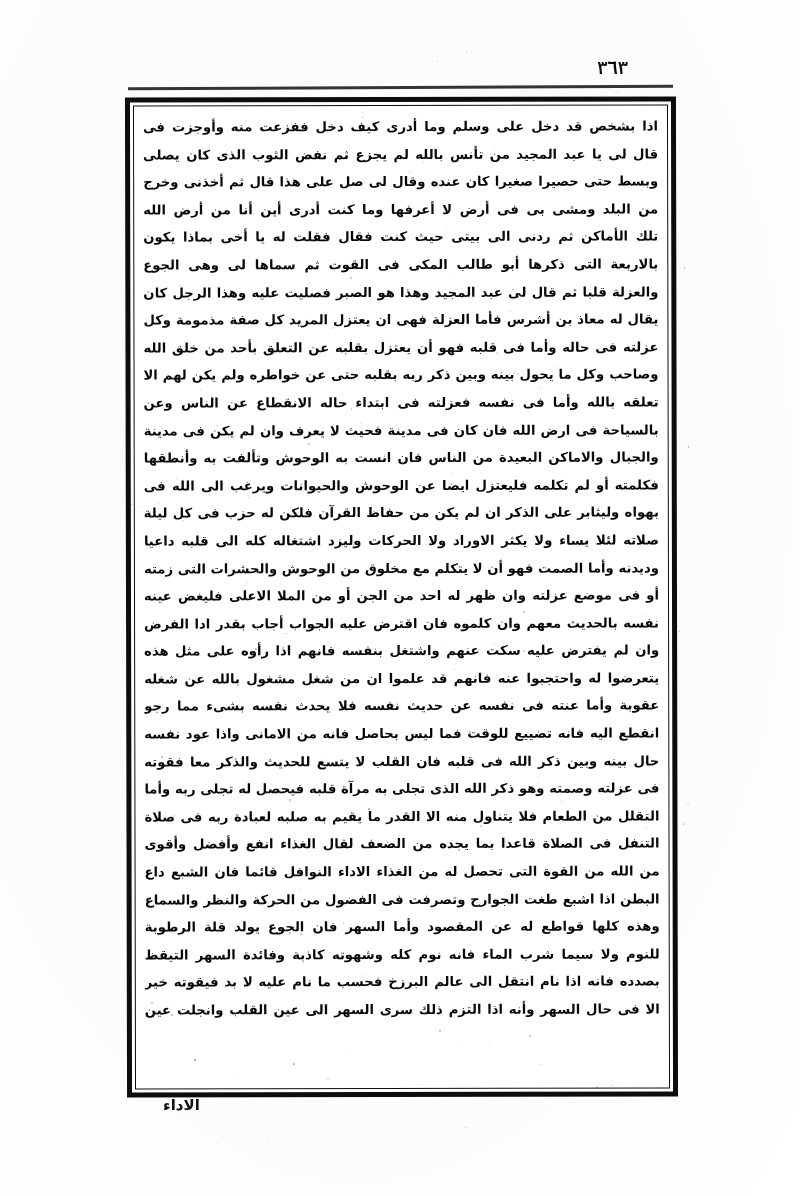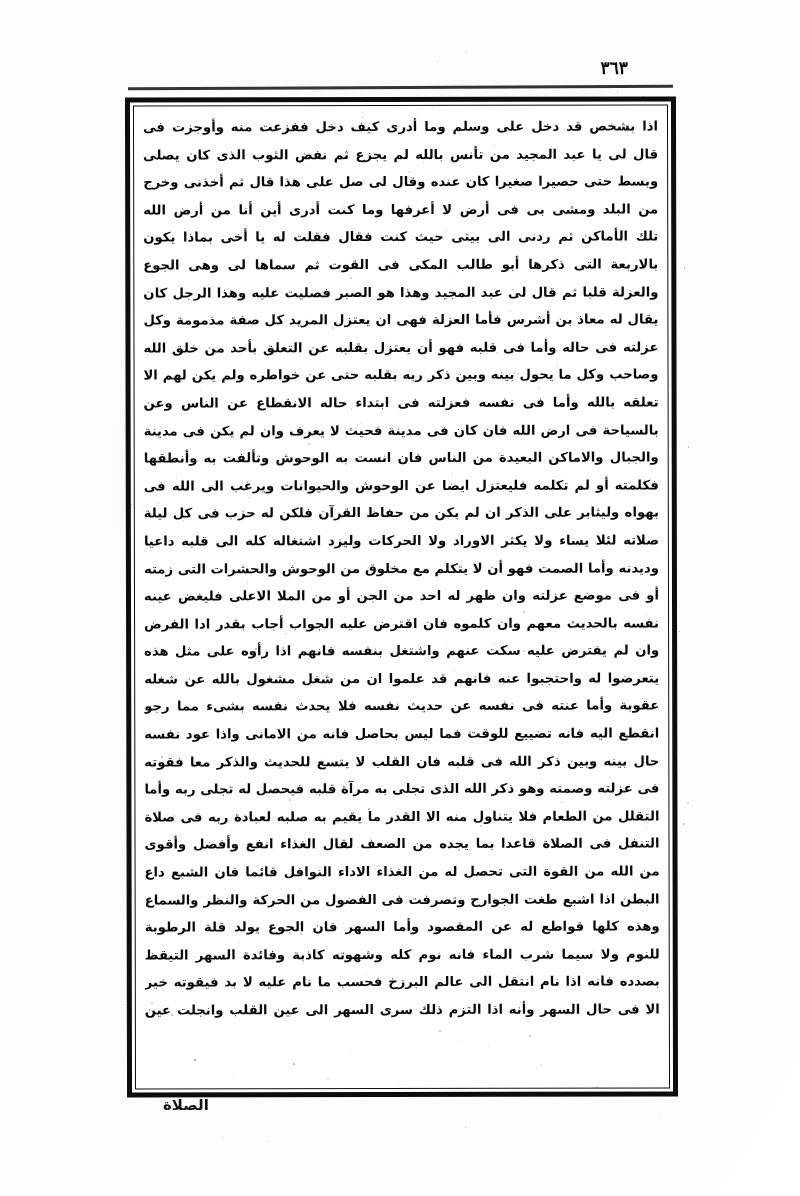--- a/index.html
+++ b/index.html
@@ -33,21 +33,21 @@
     background:
       radial-gradient(ellipse at 45% 40%, rgba(250,250,248,1) 0%, rgba(252,252,251,1) 60%, rgba(255,255,255,1) 100%);
     pointer-events: none;
   }
 
   
   #folio-number {
     position: absolute;
     top: 58px;
     right: 172px;
-    font-family: Liberation Sans, sans-serif;
+    font-family: Liberation Mono, monospace;
     font-size: 17px;
     font-weight: 700;
     letter-spacing: 0.5px;
     color: #0a0a0a;
     direction: rtl;
     unicode-bidi: bidi-override;
     transform: scaleY(1.05);
   }
   #folio-rule {
     position: absolute;
@@ -251,21 +251,21 @@
           <div class="text-line">
             <span class="line-inner">بصدده فانه اذا نام انتقل الى عالم البرزخ فحسب ما نام عليه لا بد فيقوته خير كثير لا يعلمه</span>
           </div>
           <div class="text-line">
             <span class="line-inner">الا فى حال السهر وأنه اذا التزم ذلك سرى السهر الى عين القلب وانجلت عين البصيرة بملازمة</span>
           </div>
         </div>
     </div>
   </div>
 
-  <div id="catchword">الصلاة</div>
+  <div id="catchword">الاداء</div>
 
 <div class="speckle" style="width: 0.888615px; height: 0.888615px; left: 424.46px; top: 662.405px; opacity: 0.23;"></div>
     <div class="speckle" style="width: 1.66283px; height: 1.66283px; left: 171.078px; top: 1014.34px; opacity: 0.31;"></div>
     <div class="speckle" style="width: 0.815475px; height: 0.815475px; left: 594.901px; top: 455.242px; opacity: 0.4;"></div>
     <div class="speckle" style="width: 0.959607px; height: 0.959607px; left: 364.639px; top: 973.802px; opacity: 0.39;"></div>
     <div class="speckle" style="width: 1.12615px; height: 1.12615px; left: 300.062px; top: 889.415px; opacity: 0.14;"></div>
     <div class="speckle" style="width: 1.39669px; height: 1.39669px; left: 350.947px; top: 408.153px; opacity: 0.28;"></div>
     <div class="speckle" style="width: 1.68716px; height: 1.68716px; left: 221.568px; top: 1136.64px; opacity: 0.23;"></div>
     <div class="speckle" style="width: 0.80283px; height: 0.80283px; left: 357.665px; top: 847.151px; opacity: 0.23;"></div>
     <div class="speckle" style="width: 1.8216px; height: 1.8216px; left: 529.442px; top: 1035px; opacity: 0.32;"></div>

